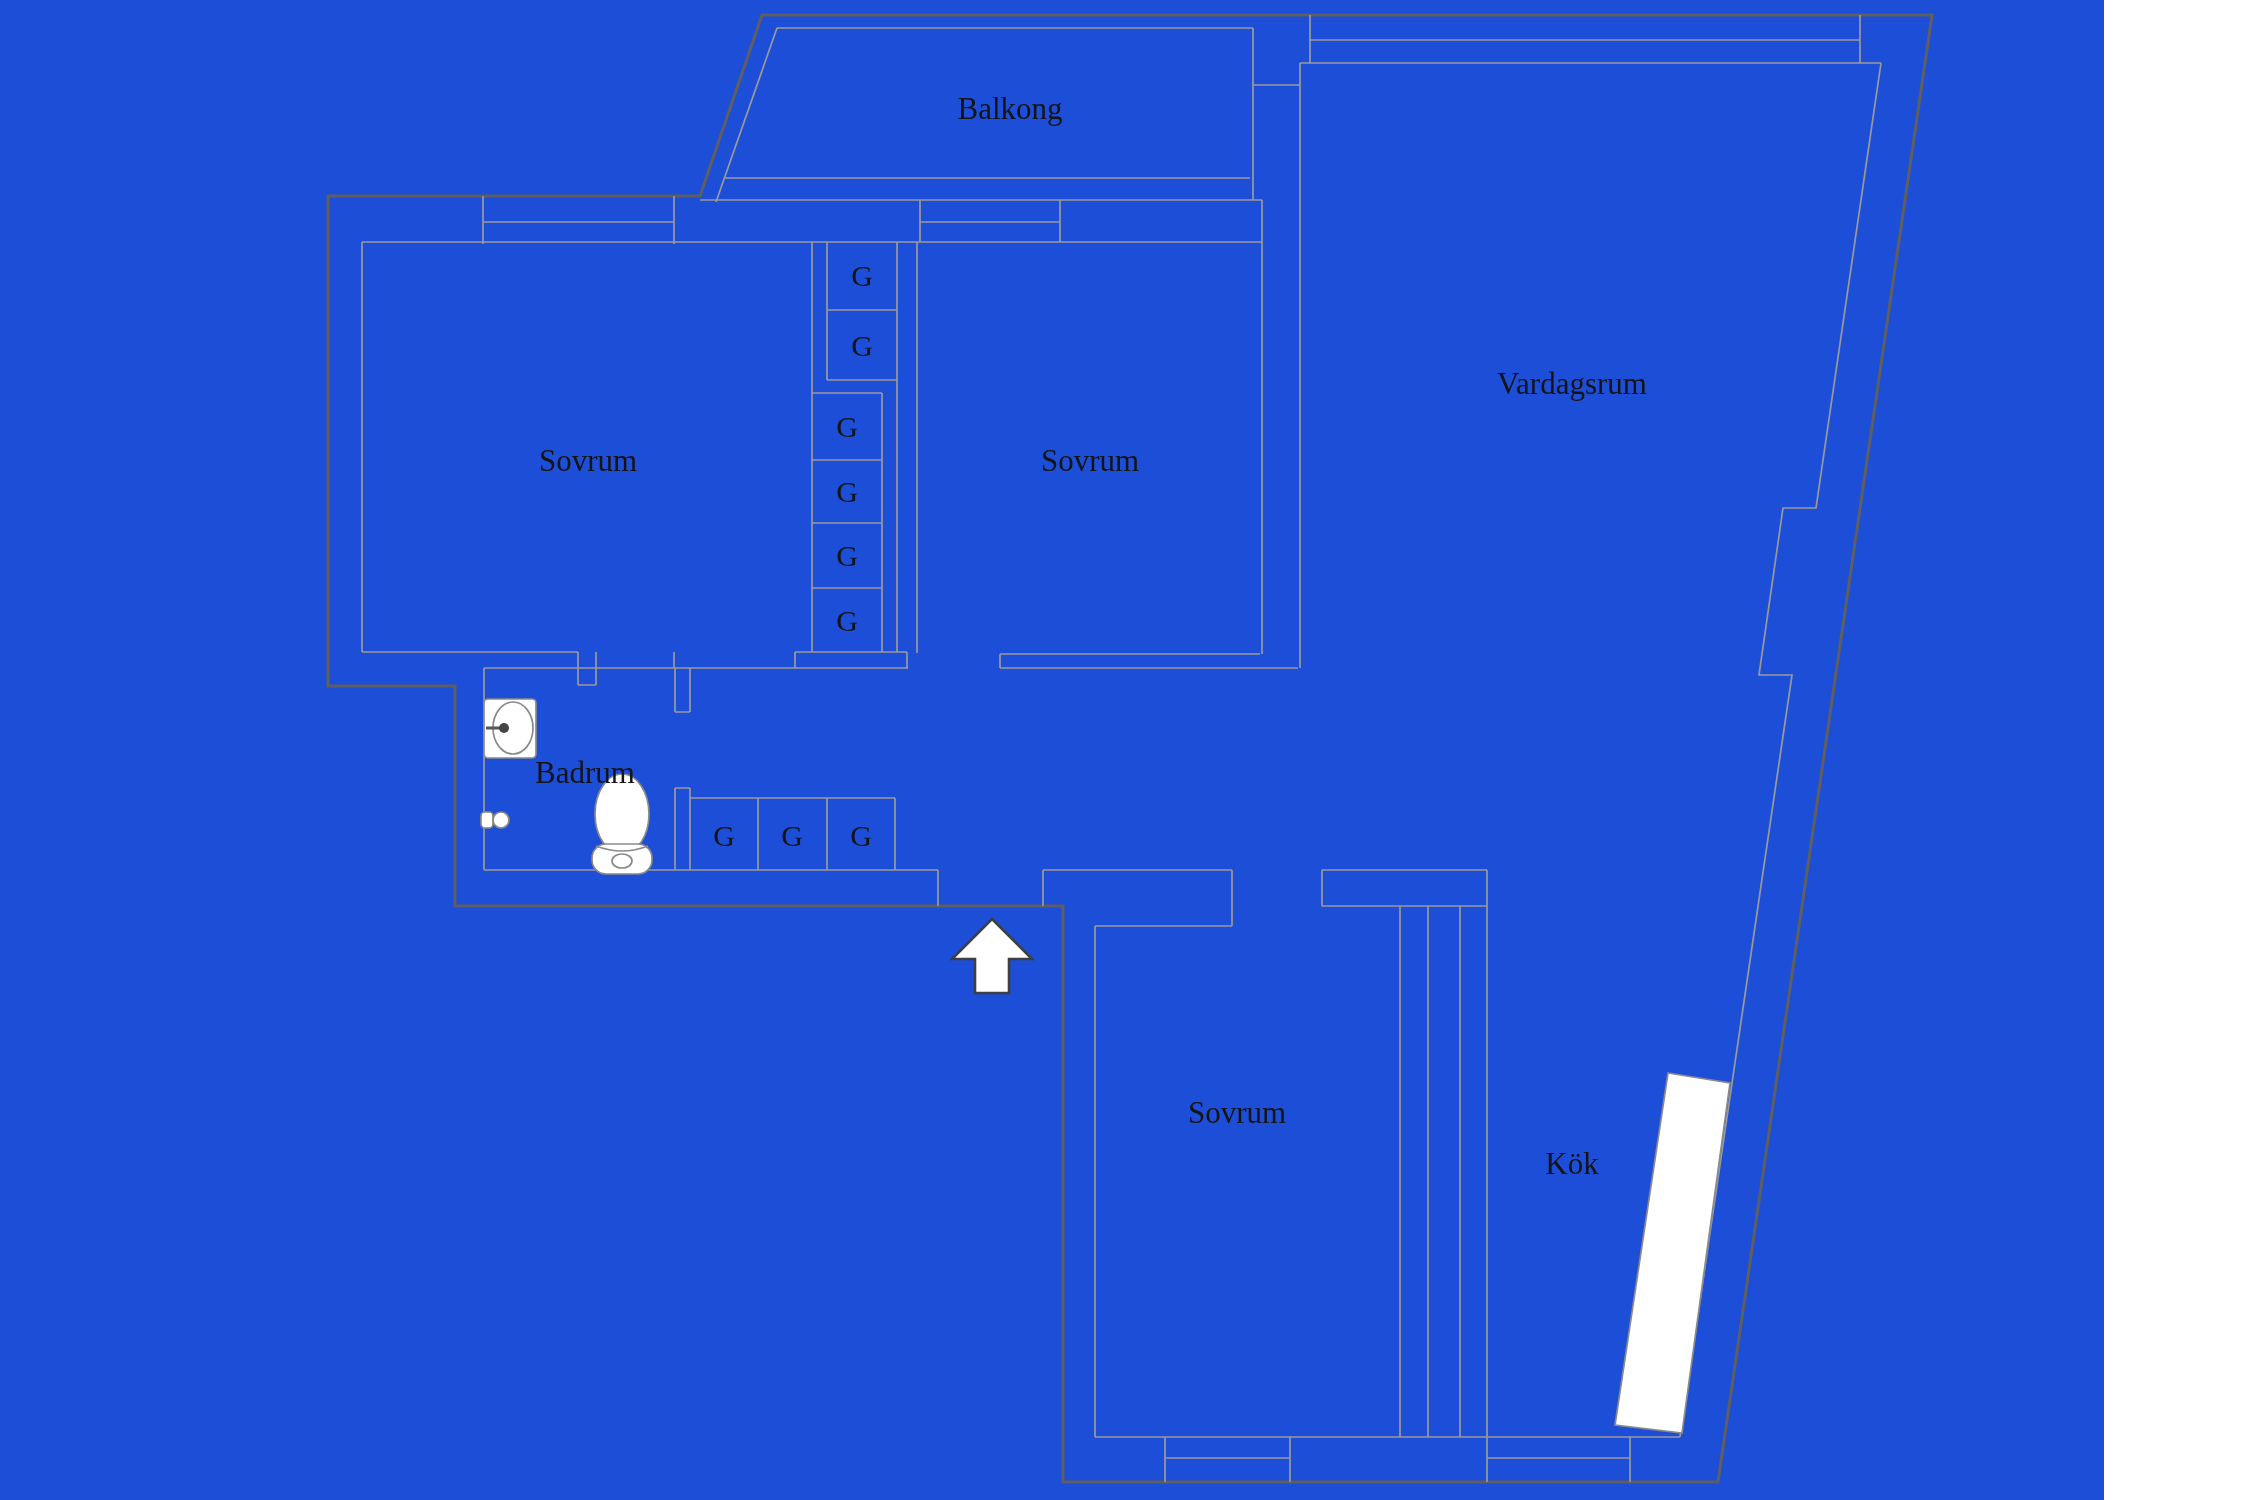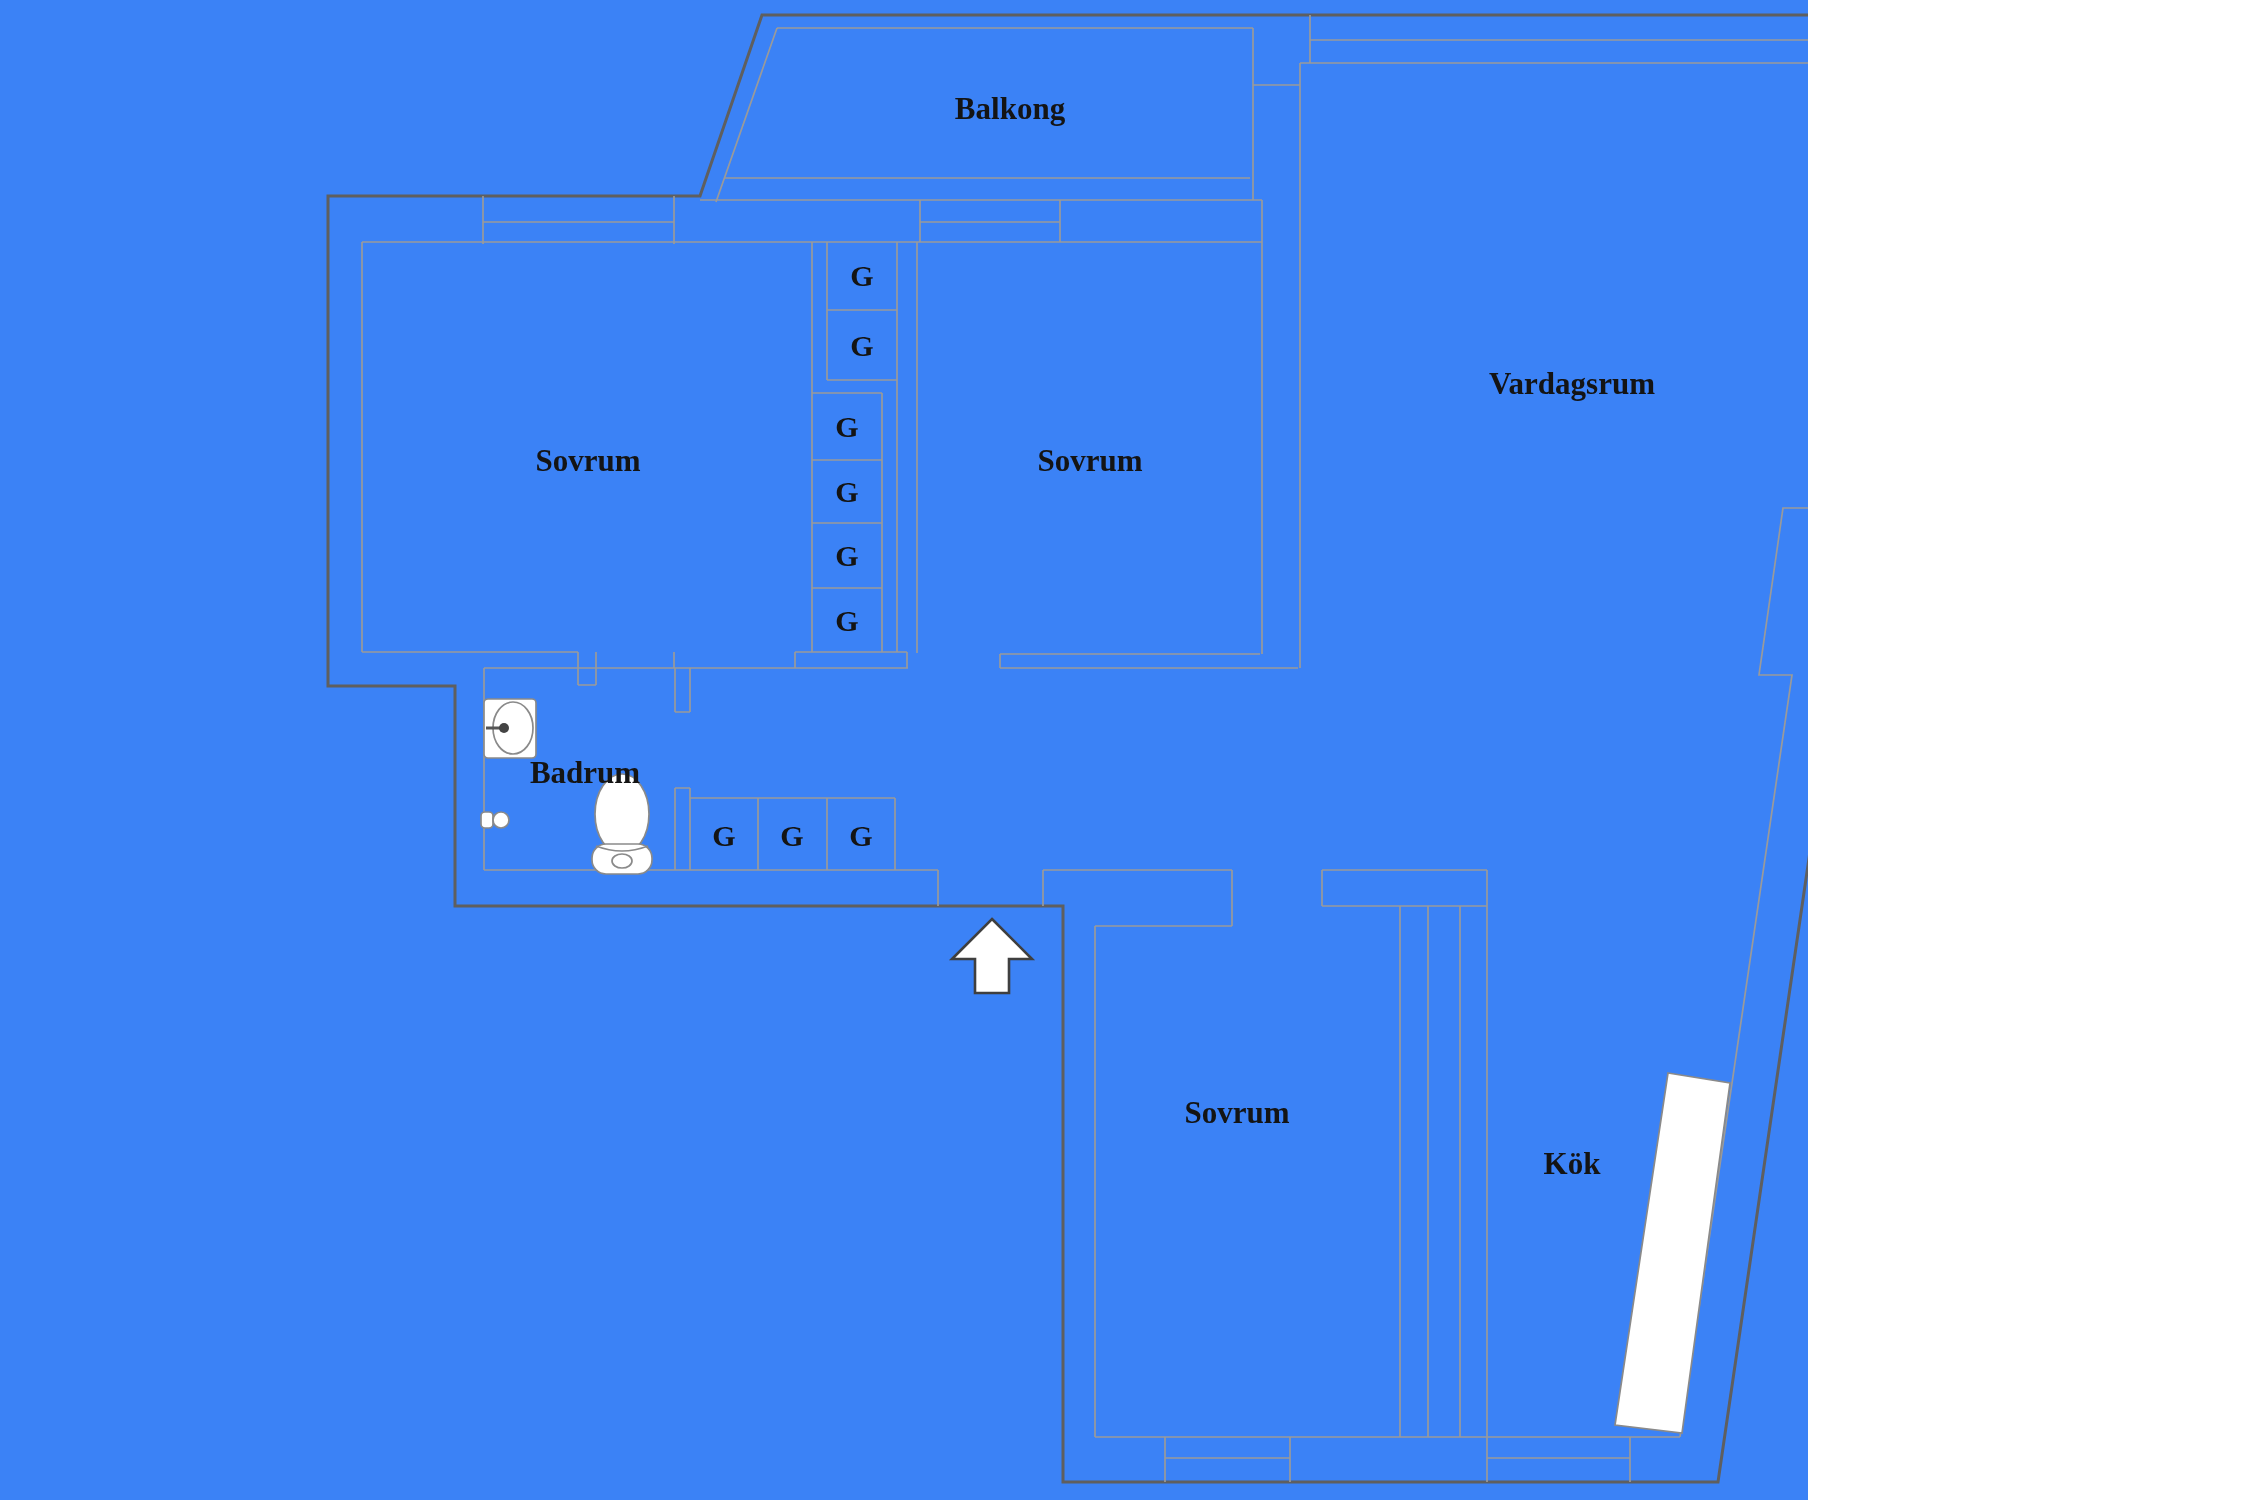--- a/index.html
+++ b/index.html
@@ -5,25 +5,24 @@
   html, body {
     margin: 0;
     padding: 0;
     width: 2250px;
     height: 1500px;
     background: #ffffff;
     font-family: "Liberation Serif", serif;
   }
   .plan-stage {
     position: relative;
-    width: 1808px;
+    width: 2104px;
     height: 1500px;
-    background: #3b82f6;
+    background: #1d4ed8;
     overflow: hidden;
-    font-weight: bold;
   }
   svg { display: block; }
   .wall-outer { fill: none; stroke: #5f5f5f; stroke-width: 3; stroke-linejoin: miter; }
   .wall-inner { fill: none; stroke: #9a9a9a; stroke-width: 1.7; stroke-linejoin: miter; }
   .fixture    { fill: #ffffff; stroke: #8a8a8a; stroke-width: 1.7; }
   .fixture-dark { fill: #444444; stroke: none; }
   .cabinet    { fill: #ffffff; stroke: #8a8a8a; stroke-width: 1.7; }
   .arrow      { fill: #ffffff; stroke: #3f3f3f; stroke-width: 2.6; stroke-linejoin: miter; }
   .room-label { font-family: "Liberation Serif", serif; font-size: 31px; fill: #141414; text-anchor: middle; }
   .g-label    { font-family: "Liberation Serif", serif; font-size: 30px; fill: #141414; text-anchor: middle; }

